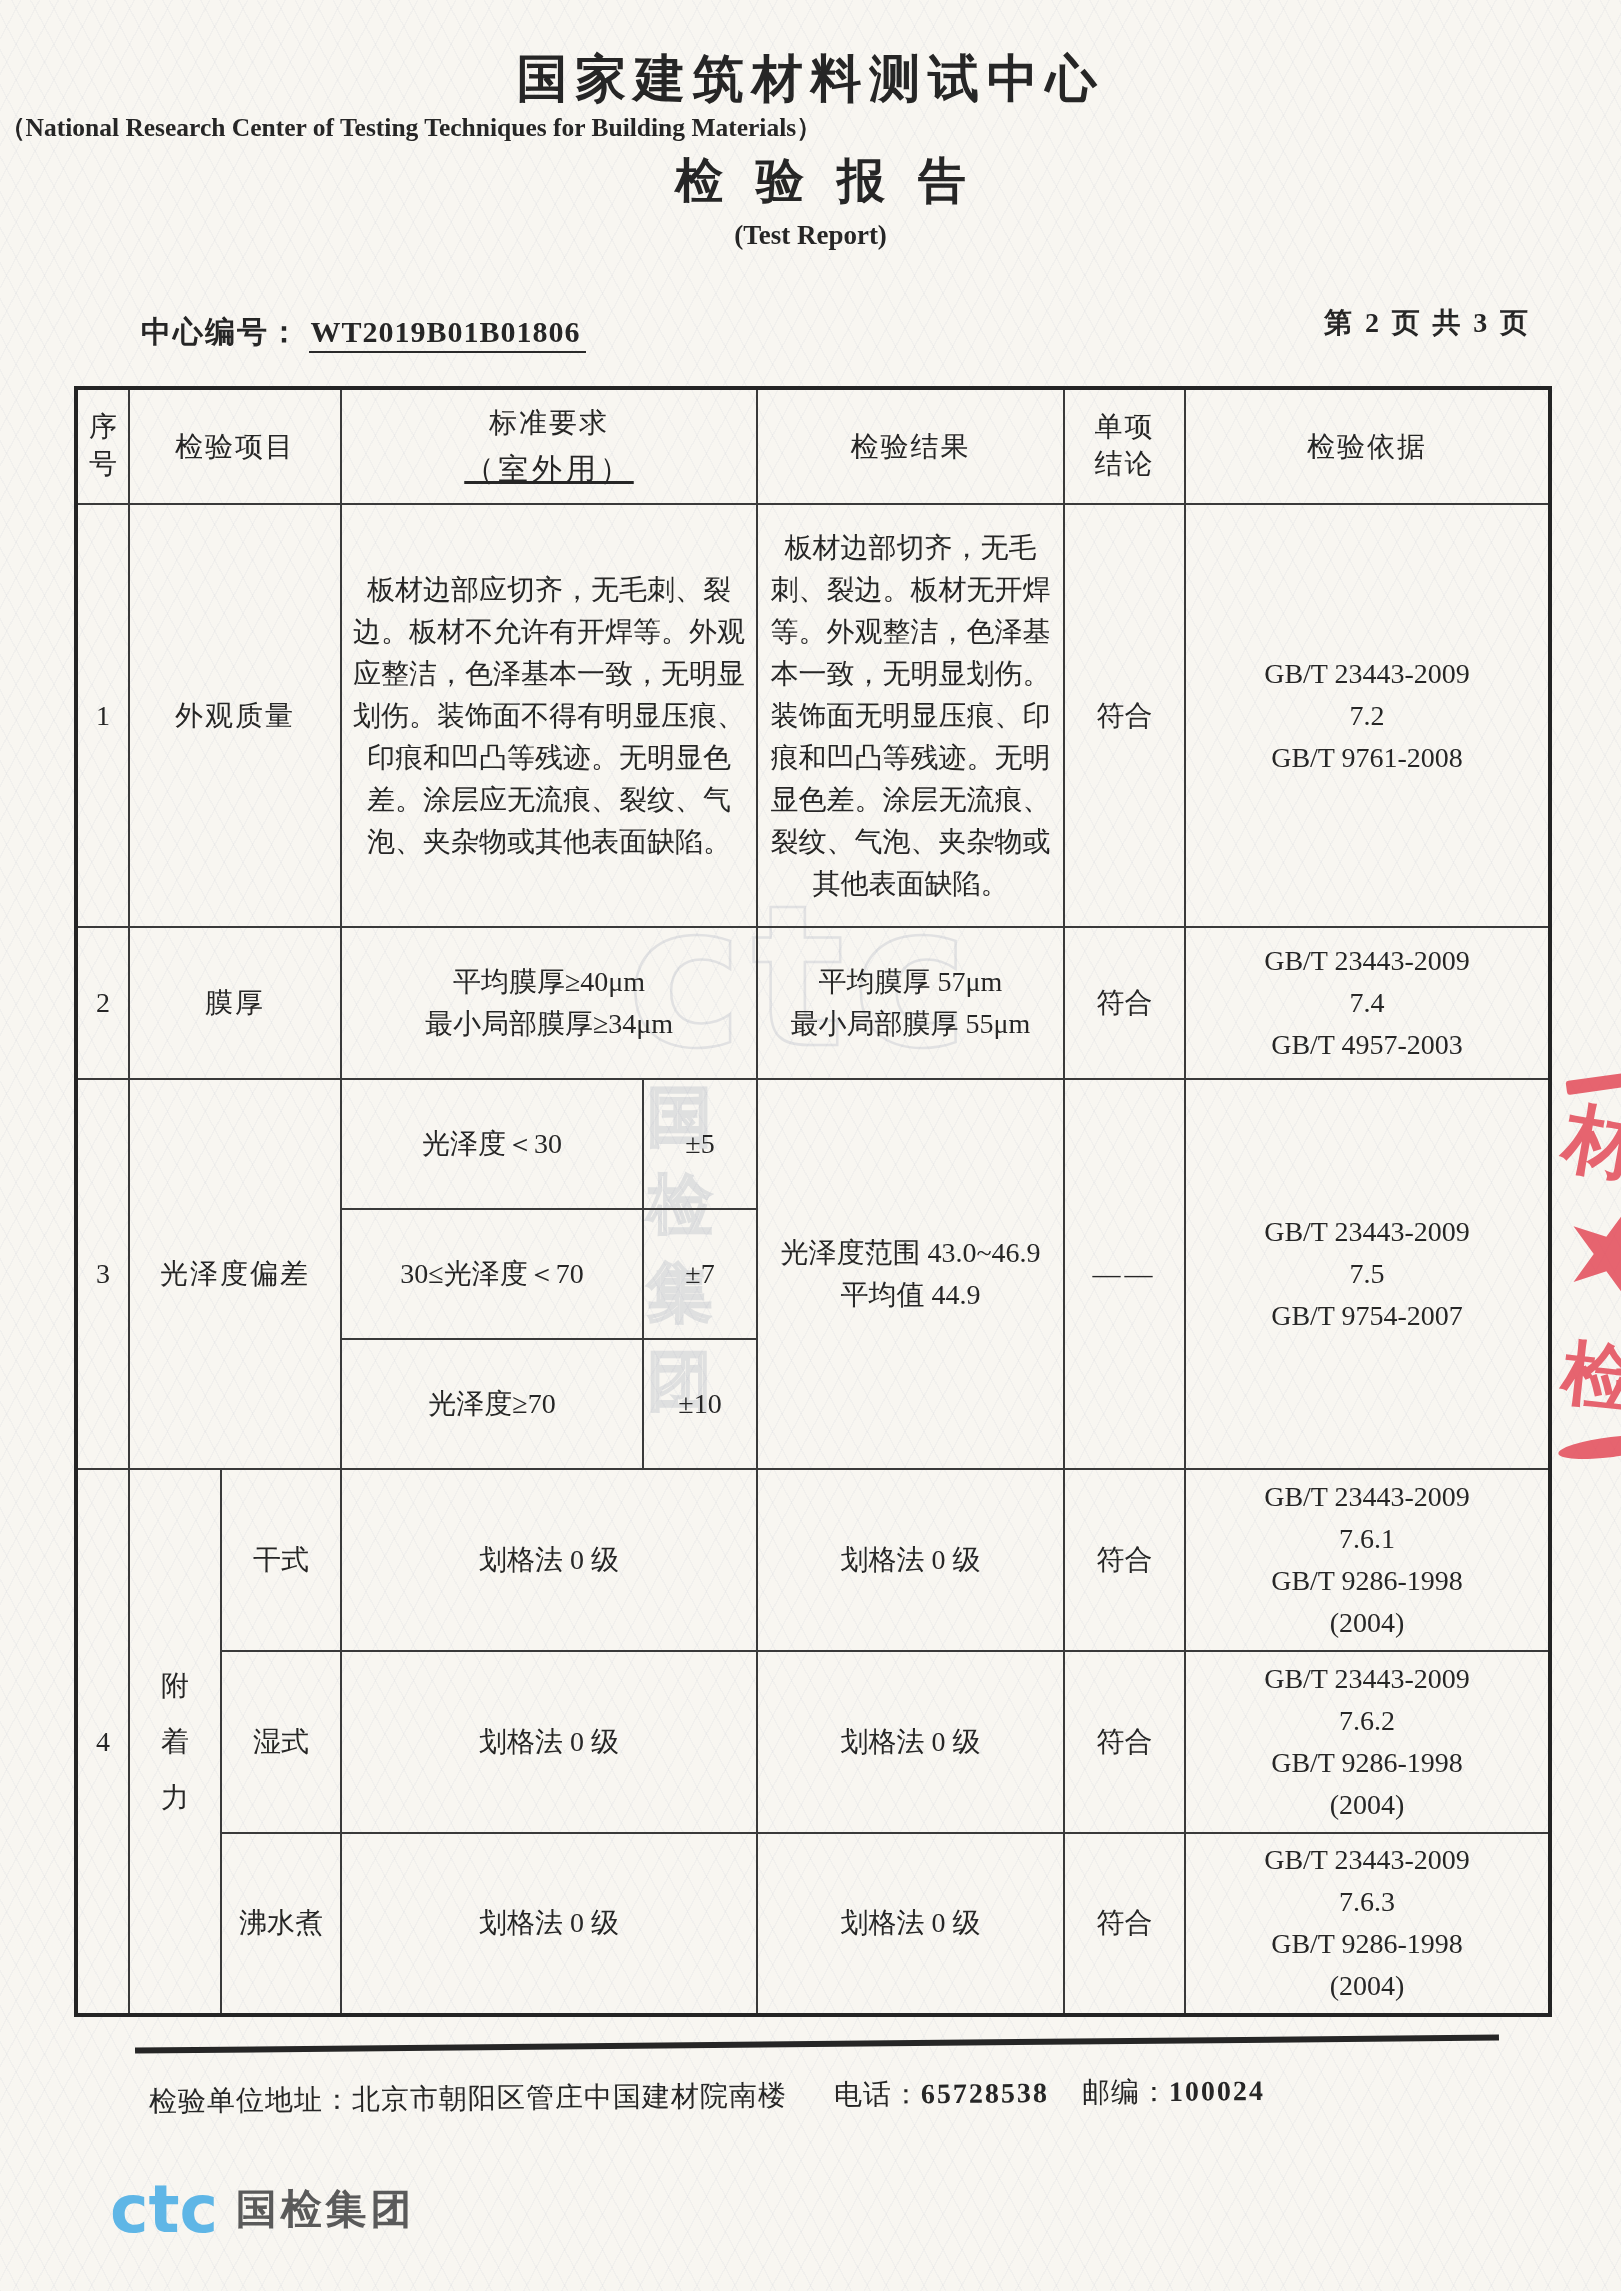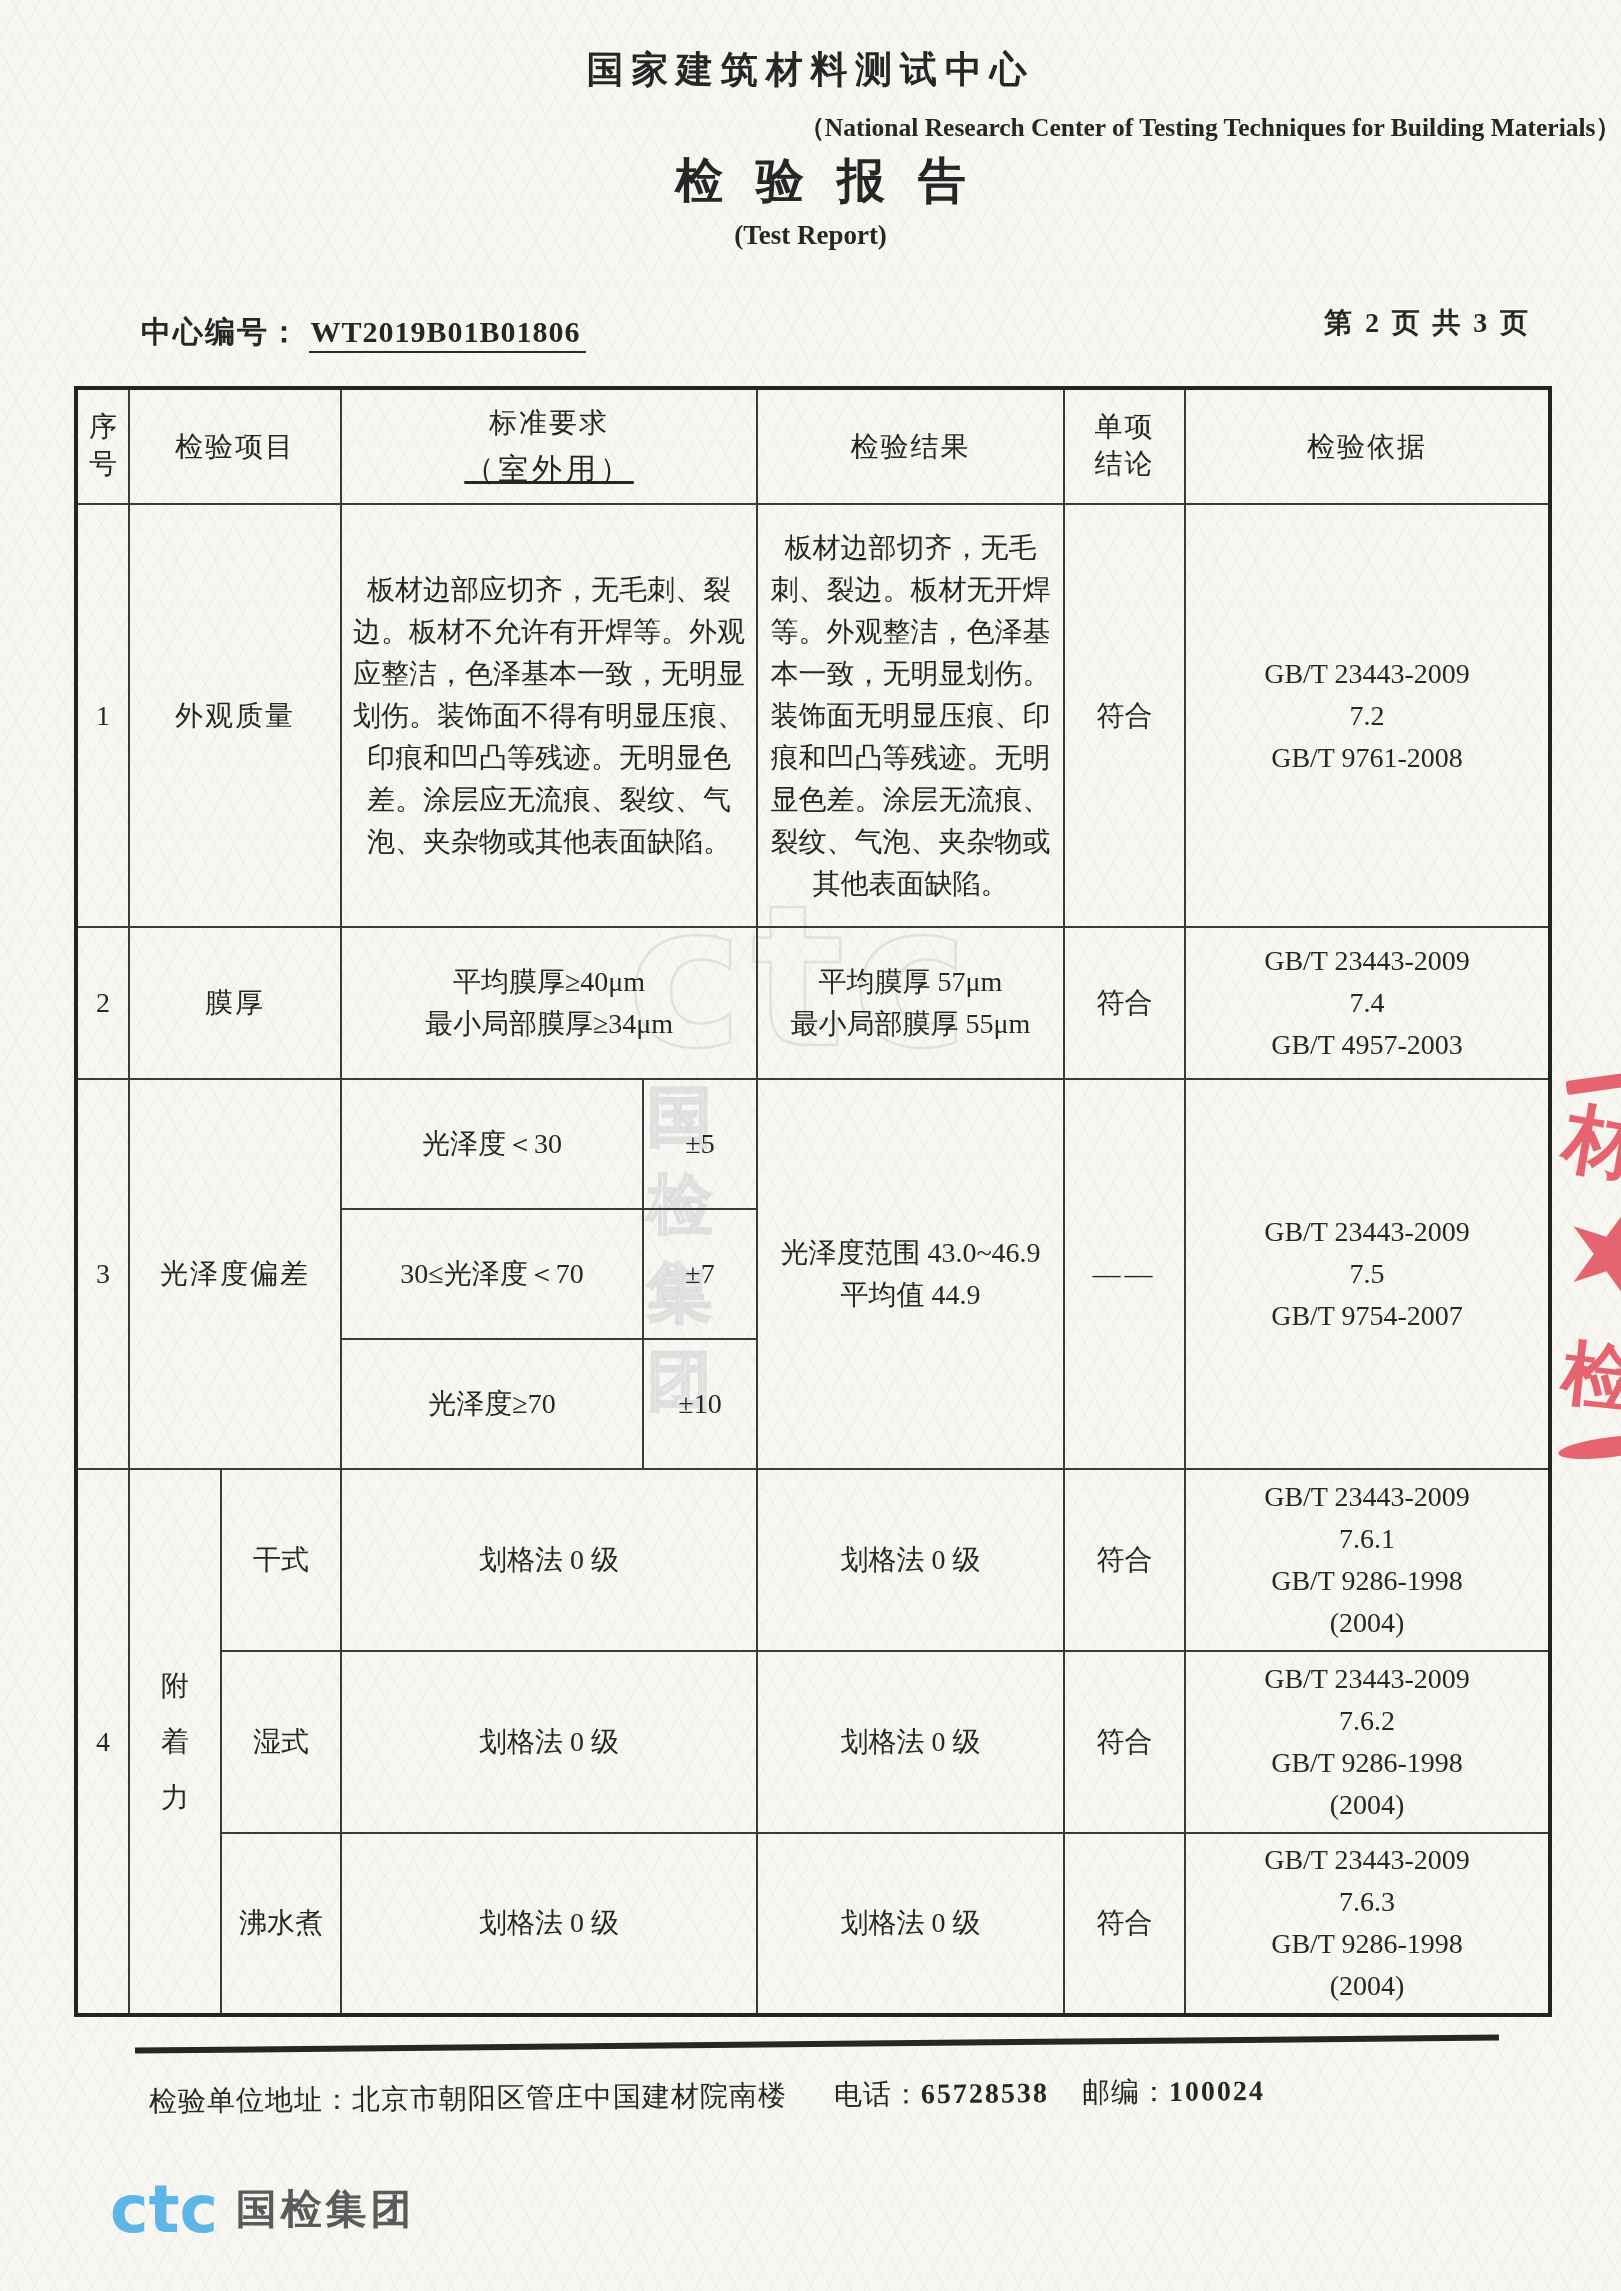--- a/index.html
+++ b/index.html
@@ -10,22 +10,22 @@
     color:#262626;
     background-color:#f8f6f1;
     background-image:
       repeating-linear-gradient(62deg, rgba(150,160,185,0.07) 0 1.4px, transparent 1.4px 16.7px),
       repeating-linear-gradient(-62deg, rgba(150,160,185,0.07) 0 1.4px, transparent 1.4px 16.7px);
     overflow:hidden;
   }
 
   
   .org-cn   { position:absolute; top:45px;  left:0; width:100%; text-align:center;
-              font-size:37px; font-weight:bold; letter-spacing:7.8px; }
-  .org-en   { position:absolute; top:110px; left:0; width:100%; text-align:right;
+              font-size:51px; font-weight:bold; letter-spacing:7.8px; }
+  .org-en   { position:absolute; top:110px; left:0; width:100%; text-align:left;
               font-size:25.5px; font-weight:bold; }
   .title-cn { position:absolute; top:149px; left:10px; width:100%; text-align:center;
               font-size:48px; font-weight:bold; letter-spacing:33px; text-indent:33px; }
   .title-en { position:absolute; top:220px; left:0; width:100%; text-align:center;
               font-size:27px; font-weight:bold; }
 
   .report-no-row { position:absolute; top:312px; left:113px; font-size:30px; }
   .report-no-row .lbl { font-weight:600; letter-spacing:2px;margin-left:28px; }
   .report-no-row .val { font-weight:bold; letter-spacing:1px;
                         border-bottom:2.9px solid #2a2a2a; padding:0 5.9px 2.9px 2px; }

